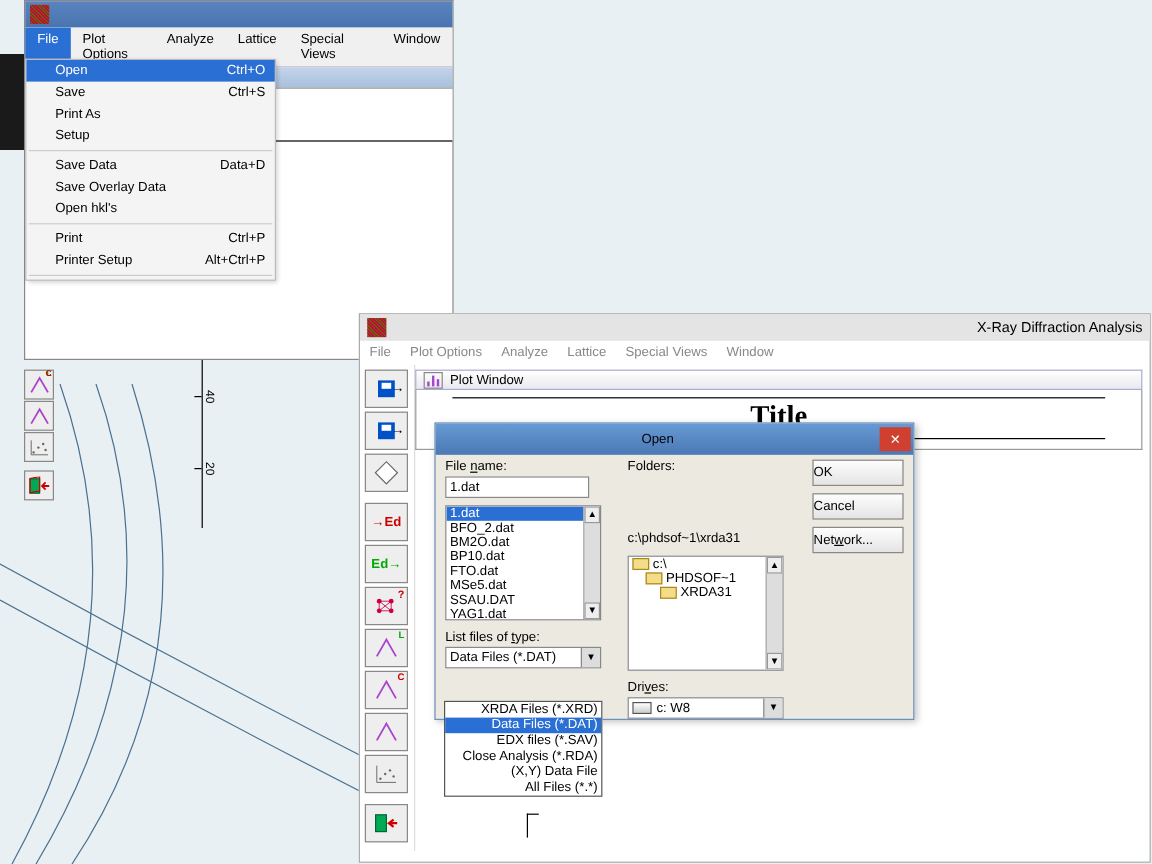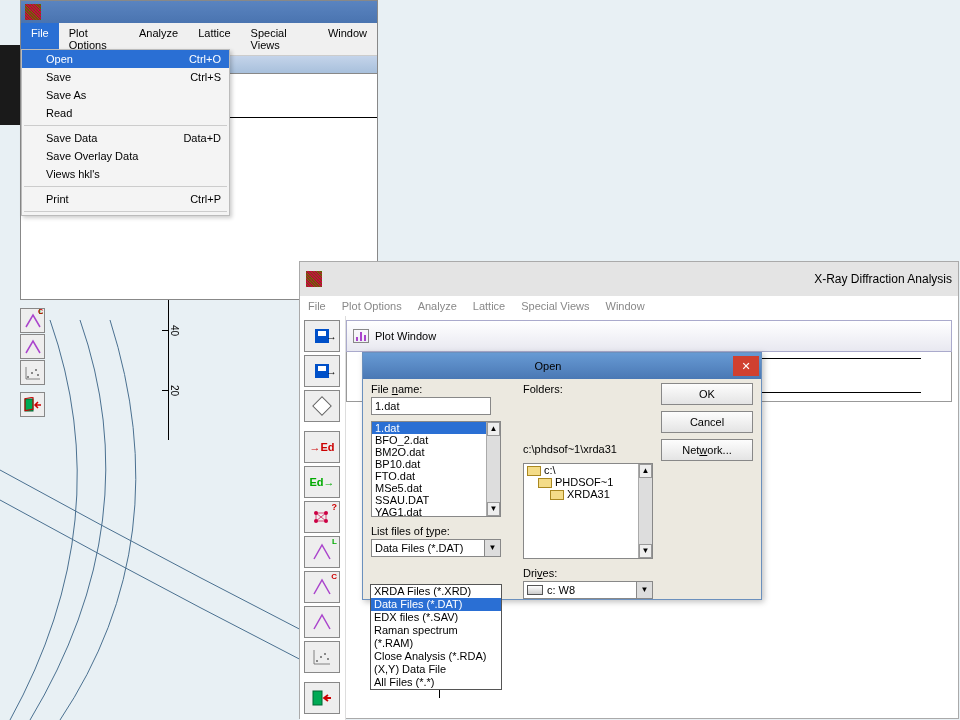--- a/index.html
+++ b/index.html
@@ -24,37 +24,37 @@
 
 .blackbar { position: absolute; left: 0; top: 45px; width: 20px; height: 80px; background: #1a1a1a; z-index: 4; }
 
 
 .toolbar-col { position: absolute; left: 20px; top: 308px; width: 25px; z-index: 3; }
 .tb-btn { width: 25px; height: 25px; border: 1px solid #888; background: #eee; display: flex; align-items: center; justify-content: center; margin-bottom: 1px; font-size: 9px; }
 .ytick { position: absolute; left: 100px; width: 30px; text-align: right; font-size: 10px; }
 
 
 .win2 { position: absolute; left: 299px; top: 261px; width: 660px; height: 458px; background: #fff; border: 1px solid #aaa; z-index: 6; }
-.titlebar2 { height: 34px; background: #e4e4e4; display: flex; align-items: center; padding: 0 6px; }
+.titlebar2 { height: 22px; background: #e4e4e4; display: flex; align-items: center; padding: 0 6px; }
 .win2-title { margin-left: auto; font-size: 12px; }
 .menubar2 { display: flex; padding: 4px 8px; color: #888; gap: 16px; }
 .menubar2 .m2 { color: #888; }
 .body2 { display: flex; }
 
 
 .tb2 { width: 46px; padding: 4px; background: #fff; border-right: 1px solid #ddd; }
 .tb2-btn { width: 36px; height: 32px; border: 1px solid #888; background: #eee; display: flex; align-items: center; justify-content: center; margin-bottom: 3px; font-size: 9px; position: relative; font-weight: bold; }
 .save-icon { width: 14px; height: 14px; background: #0050c8; position: relative; }
 .save-icon::after { content: ""; position: absolute; top: 2px; left: 3px; width: 8px; height: 5px; background: #fff; }
 .arrow-r { position: absolute; right: 2px; font-size: 11px; }
 .diamond { width: 14px; height: 14px; background: #fff; border: 1px solid #666; transform: rotate(45deg); }
 
 
 .plot-window { flex: 1; margin: 4px 6px 0 0; }
-.plot-titlebar { height: 32px; background: linear-gradient(#fff,#e8e8f0); border: 1px solid #aac; display: flex; align-items: center; padding: 0 6px; }
+.plot-titlebar { height: 17px; background: linear-gradient(#fff,#e8e8f0); border: 1px solid #aac; display: flex; align-items: center; padding: 0 6px; }
 .plot-sm-icon { width: 16px; height: 14px; border: 1px solid #888; margin-right: 6px; display: inline-flex; align-items: flex-end; justify-content: space-around; padding: 1px; }
 .plot-sm-icon span { width: 2px; background: #a4c; display: inline-block; }
 .plot-body { border: 1px solid #999; border-top: 0; height: 50px; background: #fff; position: relative; }
 .plot-title-text { font-family: "Times New Roman", serif; font-size: 24px; font-weight: bold; text-align: center; padding-top: 6px; }
 .plot-title-text::after { content: ""; display: block; width: 90%; height: 1px; background: #000; margin: 4px auto 0; }
 .plot-title-text::before { content: ""; display: block; width: 90%; height: 1px; background: #000; margin: 0 auto 2px; }
 
 
 .open-dlg { position: absolute; left: 362px; top: 352px; width: 400px; height: 248px; background: #ece9e0; border: 1px solid #6b90bd; z-index: 8; box-shadow: 2px 2px 6px rgba(0,0,0,.25); }
 .open-title { height: 26px; background: linear-gradient(#679ad4,#4a78b4); display: flex; align-items: center; color: #000; font-size: 12px; }
@@ -65,29 +65,29 @@
 .lbl u { text-decoration: underline; }
 .input { width: 120px; height: 18px; border: 1px solid #888; background: #fff; padding: 1px 3px; font-size: 11px; }
 .listbox { width: 130px; height: 96px; border: 1px solid #888; background: #fff; overflow: hidden; position: relative; }
 .listbox .scroll { position: absolute; right: 0; top: 0; width: 14px; height: 100%; background: #ddd; border-left: 1px solid #aaa; }
 .listbox .scroll .up, .listbox .scroll .dn { height: 14px; background: #eee; border: 1px solid #999; text-align: center; font-size: 8px; line-height: 12px; }
 .listbox .scroll .dn { position: absolute; bottom: 0; width: 100%; }
 .listbox .li { padding: 0 3px; font-size: 11px; line-height: 12px; }
 .listbox .li.sel { background: #2a6fd4; color: #fff; }
 .folder-ico { display: inline-block; width: 14px; height: 10px; background: #e8c860; border: 1px solid #aa8820; margin-right: 3px; vertical-align: middle; }
 .folder-open { background: #f4dc88; }
-.btn { width: 92px; height: 22px; border: 1px solid #888; background: linear-gradient(#fdfdfd,#e4e4e4); text-align: center; line-height: 20px; font-size: 11px; margin-bottom: 6px; }
+.btn { width: 76px; height: 22px; border: 1px solid #888; background: linear-gradient(#fdfdfd,#e4e4e4); text-align: left; line-height: 20px; font-size: 11px; margin-bottom: 6px; }
 .col { position: absolute; }
 .combo { width: 130px; height: 18px; border: 1px solid #888; background: #fff; padding: 1px 3px; display: flex; align-items: center; font-size: 11px; position: relative; }
 .combo .arr { position: absolute; right: 0; top: 0; width: 16px; height: 16px; background: #ddd; border-left: 1px solid #888; text-align: center; font-size: 8px; line-height: 16px; }
 .drv-ico { display: inline-block; width: 16px; height: 10px; border: 1px solid #555; margin-right: 4px; background: linear-gradient(#fff,#ccc); }
 
 
 .type-dd { position: absolute; left: 370px; top: 584px; width: 132px; background: #fff; border: 1px solid #555; z-index: 9; font-size: 11px; }
-.type-dd .opt { padding: 0 3px; line-height: 13px; }
+.type-dd .opt { padding: 0 3px; line-height: 13px; text-align: right; }
 .type-dd .opt.sel { background: #2a6fd4; color: #fff; }
 
 
 .axis-frag { position: absolute; left: 439px; top: 678px; width: 100px; height: 22px; z-index: 7; }
 .axis-frag .vl { width: 1px; height: 20px; background: #000; }
 .axis-frag .hl { width: 10px; height: 1px; background: #000; position: absolute; top: 0; left: 0; }
 </style>
 </head>
 <body>
 
@@ -119,40 +119,44 @@
   <div class="submenu">
     <div class="item hl">
         <span>Open</span>
         <span class="shortcut">Ctrl+O</span>
       </div>
     <div class="item">
         <span>Save</span>
         <span class="shortcut">Ctrl+S</span>
       </div>
     <div class="item">
-        <span>Save As</span>
-      </div>
-    <div class="item">
-        <span>Read</span>
+        <span>Print As</span>
+      </div>
+    <div class="item">
+        <span>Setup</span>
       </div>
     <div class="sep"></div>
     <div class="item">
         <span>Save Data</span>
         <span class="shortcut">Data+D</span>
       </div>
     <div class="item">
         <span>Save Overlay Data</span>
       </div>
     <div class="item">
-        <span>Views hkl's</span>
+        <span>Open hkl's</span>
       </div>
     <div class="sep"></div>
     <div class="item">
         <span>Print</span>
         <span class="shortcut">Ctrl+P</span>
+      </div>
+    <div class="item">
+        <span>Printer Setup</span>
+        <span class="shortcut">Alt+Ctrl+P</span>
       </div>
     <div class="sep"></div>
   </div>
 </div>
 
 <div class="ytick" style="top:325px;writing-mode:vertical-rl;left:150px;">40</div>
 <div class="ytick" style="top:385px;writing-mode:vertical-rl;left:150px;">20</div>
 <div style="position:absolute;left:168px;top:300px;width:1px;height:140px;background:#000;z-index:2;"></div>
 <div style="position:absolute;left:162px;top:330px;width:6px;height:1px;background:#000;z-index:2;"></div>
 <div style="position:absolute;left:162px;top:390px;width:6px;height:1px;background:#000;z-index:2;"></div>
@@ -342,21 +346,20 @@
       <div class="btn">Net<u>w</u>ork...</div>
     </div>
 
   </div>
 </div>
 
 <div class="type-dd">
   <div class="opt">XRDA Files (*.XRD)</div>
   <div class="opt sel">Data Files (*.DAT)</div>
   <div class="opt">EDX files (*.SAV)</div>
-  <div class="opt">Raman spectrum (*.RAM)</div>
   <div class="opt">Close Analysis (*.RDA)</div>
   <div class="opt">(X,Y) Data File</div>
   <div class="opt">All Files (*.*)</div>
 </div>
 
 <div class="axis-frag">
   <div class="hl"></div>
   <div class="vl"></div>
 </div>
 

